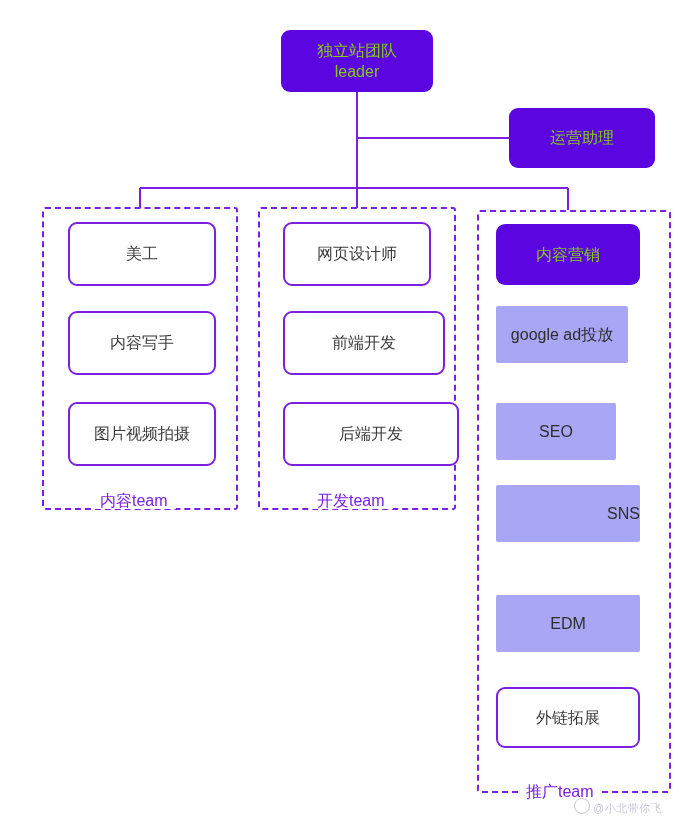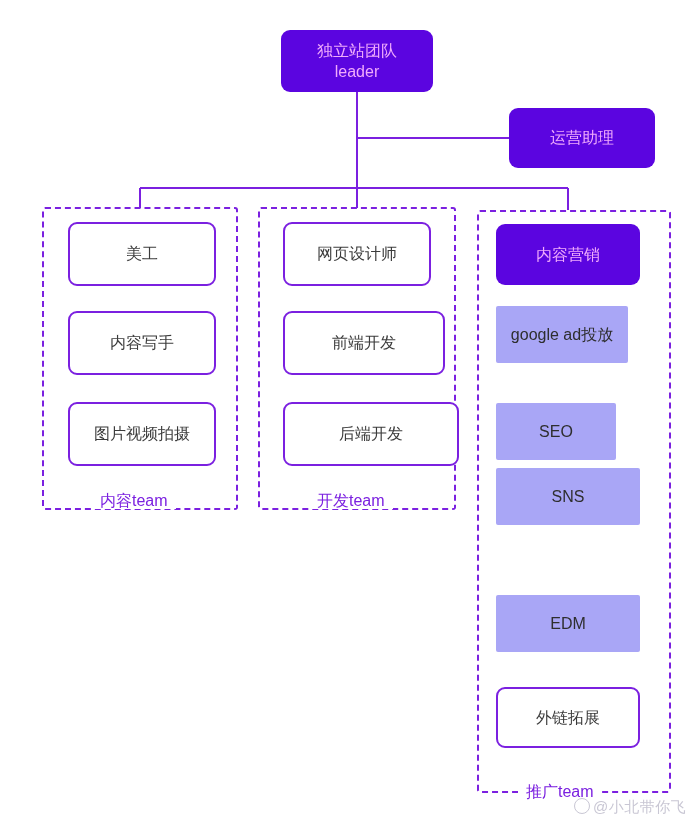--- a/index.html
+++ b/index.html
@@ -33,21 +33,21 @@
     position: absolute;
     box-sizing: border-box;
     display: flex;
     align-items: center;
     justify-content: center;
     text-align: center;
     line-height: 1.32;
   }
   .node-solid {
     background: #5b05e0;
-    color: #f0abfc;
+    color: #84cc16;
     border-radius: 9px;
     font-size: 16px;
   }
   .node-outline {
     background: #ffffff;
     color: #3b3b3b;
     border: 2px solid #7b20e0;
     border-radius: 9px;
     font-size: 16px;
   }
@@ -73,21 +73,21 @@
     background: #ffffff;
     padding: 0 8px;
     white-space: nowrap;
     line-height: 1;
   }
 
   
   .watermark {
     position: absolute;
     color: #c9c7d4;
-    font-size: 15px;
+    font-size: 11px;
     white-space: nowrap;
     letter-spacing: 0.5px;
   }
   .wm-logo {
     display: inline-block;
     width: 14px;
     height: 14px;
     border: 1px solid #c9c7d4;
     border-radius: 50%;
     margin-right: 3px;
@@ -155,21 +155,21 @@
 
   <div class="node node-solid" style="left:496px; top:224px; width:144px; height:61px;">
     <span>内容营销</span>
   </div>
   <div class="node node-fillsoft" style="left:496px; top:306px; width:132px; height:57px;">
     <span>google ad投放</span>
   </div>
   <div class="node node-fillsoft" style="left:496px; top:403px; width:120px; height:57px;">
     <span>SEO</span>
   </div>
-  <div class="node node-fillsoft" style="left:496px; top:468px; width:144px; height:57px;">
+  <div class="node node-fillsoft" style="left:496px; top:485px; width:144px; height:57px;justify-content:flex-end;">
     <span>SNS</span>
   </div>
   <div class="node node-fillsoft" style="left:496px; top:595px; width:144px; height:57px;">
     <span>EDM</span>
   </div>
   <div class="node node-outline" style="left:496px; top:687px; width:144px; height:61px;">
     <span>外链拓展</span>
   </div>
   <div class="group-label" style="left:518px; top:784px;">推广team</div>
 

